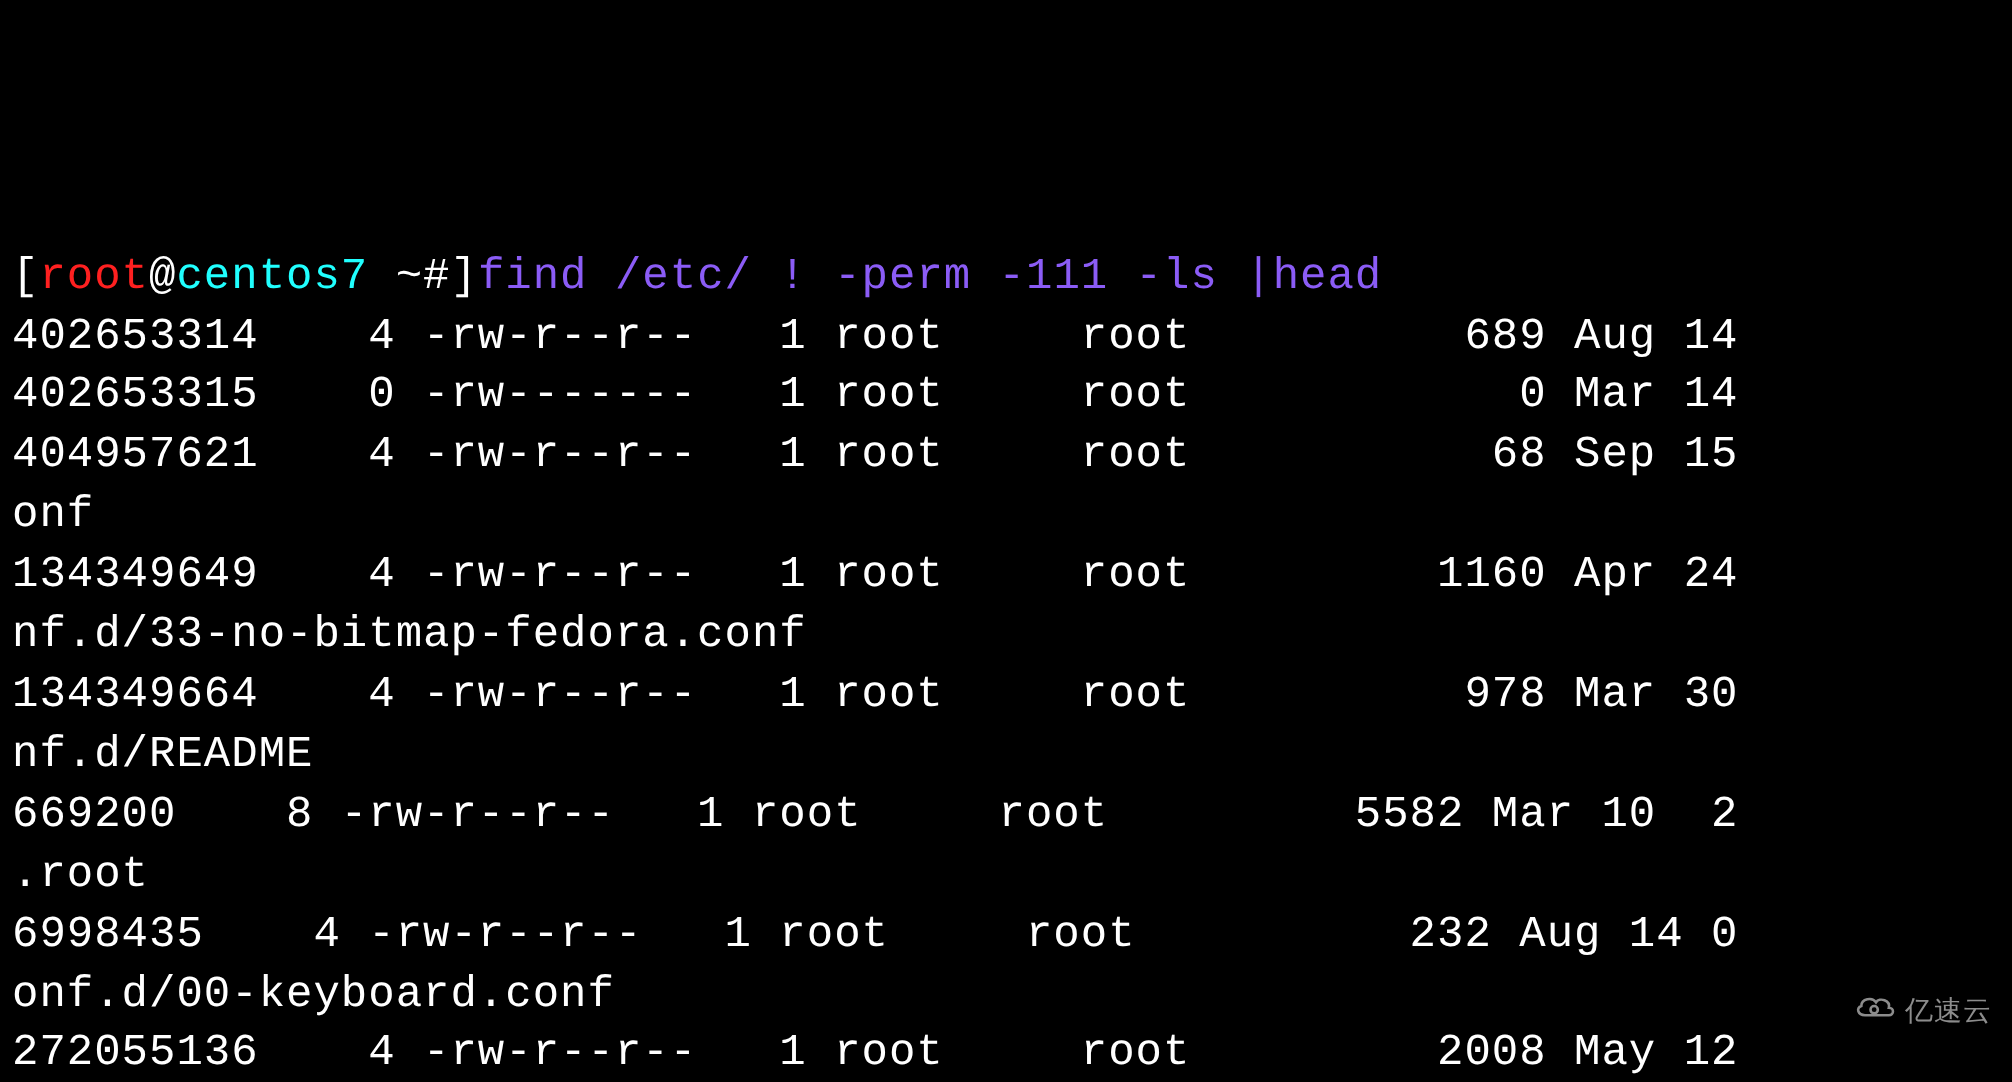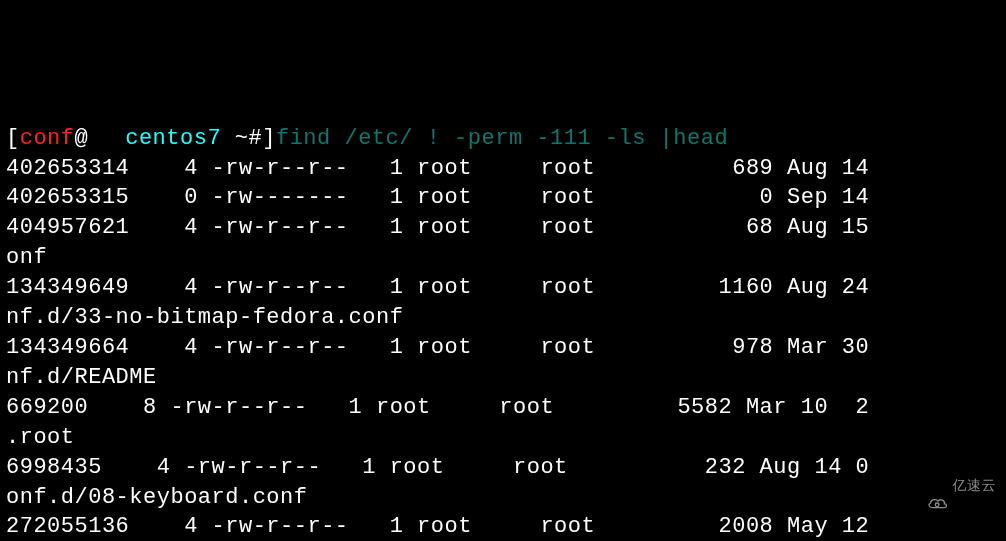--- a/index.html
+++ b/index.html
@@ -14,59 +14,59 @@
       overflow: hidden;
       width: 1006px;
       height: 541px;
       box-sizing: border-box;
       position: relative;
       letter-spacing: 0.5px;
     }
     .prompt-open, .prompt-close { color: #ffffff; }
     .prompt-user { color: #ff2020; }
     .prompt-at { color: #ffffff; }
-    .prompt-host { color: #20ffff; margin-left: 37px; }
+    .prompt-host { color: #20ffff; }
     .prompt-path { color: #ffffff; }
-    .cmd { color: #0f766e; }
+    .cmd { color: #8b5cf6; }
     .out { color: #ffffff; }
     .watermark {
       position: absolute;
       bottom: 6px;
       right: 10px;
       color: #bbbbbb;
       font-family: Arial, sans-serif;
       font-size: 14px;
       display: flex;
-      align-items: flex-start;
+      align-items: center;
       gap: 4px;
       opacity: 0.75;
     }
     .watermark svg {
       width: 22px;
       height: 16px;
     }
   </style>
 </head>
 <body>
 
 
 
-<span><span class="prompt-open">[</span><span class="prompt-user">conf</span><span class="prompt-at">@</span><span class="prompt-host">centos7</span> <span class="prompt-path">~#</span><span class="prompt-close">]</span><span class="cmd">find /etc/ ! -perm -111 -ls |head</span></span>
+<span><span class="prompt-open">[</span><span class="prompt-user">root</span><span class="prompt-at">@</span><span class="prompt-host">centos7</span> <span class="prompt-path">~#</span><span class="prompt-close">]</span><span class="cmd">find /etc/ ! -perm -111 -ls |head</span></span>
 <span class="out">402653314    4 -rw-r--r--   1 root     root          689 Aug 14</span>
-<span class="out">402653315    0 -rw-------   1 root     root            0 Sep 14</span>
-<span class="out">404957621    4 -rw-r--r--   1 root     root           68 Aug 15</span>
+<span class="out">402653315    0 -rw-------   1 root     root            0 Mar 14</span>
+<span class="out">404957621    4 -rw-r--r--   1 root     root           68 Sep 15</span>
 <span class="out">onf</span>
-<span class="out">134349649    4 -rw-r--r--   1 root     root         1160 Aug 24</span>
+<span class="out">134349649    4 -rw-r--r--   1 root     root         1160 Apr 24</span>
 <span class="out">nf.d/33-no-bitmap-fedora.conf</span>
 <span class="out">134349664    4 -rw-r--r--   1 root     root          978 Mar 30</span>
 <span class="out">nf.d/README</span>
 <span class="out">669200    8 -rw-r--r--   1 root     root         5582 Mar 10  2</span>
 <span class="out">.root</span>
 <span class="out">6998435    4 -rw-r--r--   1 root     root          232 Aug 14 0</span>
-<span class="out">onf.d/08-keyboard.conf</span>
+<span class="out">onf.d/00-keyboard.conf</span>
 <span class="out">272055136    4 -rw-r--r--   1 root     root         2008 May 12</span>
 
 
 
 <div class="watermark">
   <span>
     <svg viewBox="0 0 24 16" fill="none" stroke="#bbbbbb" stroke-width="1.4">
       <path d="M6 13 C2 13 1 9 4 8 C4 4 10 3 12 6 C14 3 20 5 19 9 C22 9 22 13 19 13 Z"></path>
       <circle cx="11" cy="10" r="2" fill="none"></circle>
     </svg>

